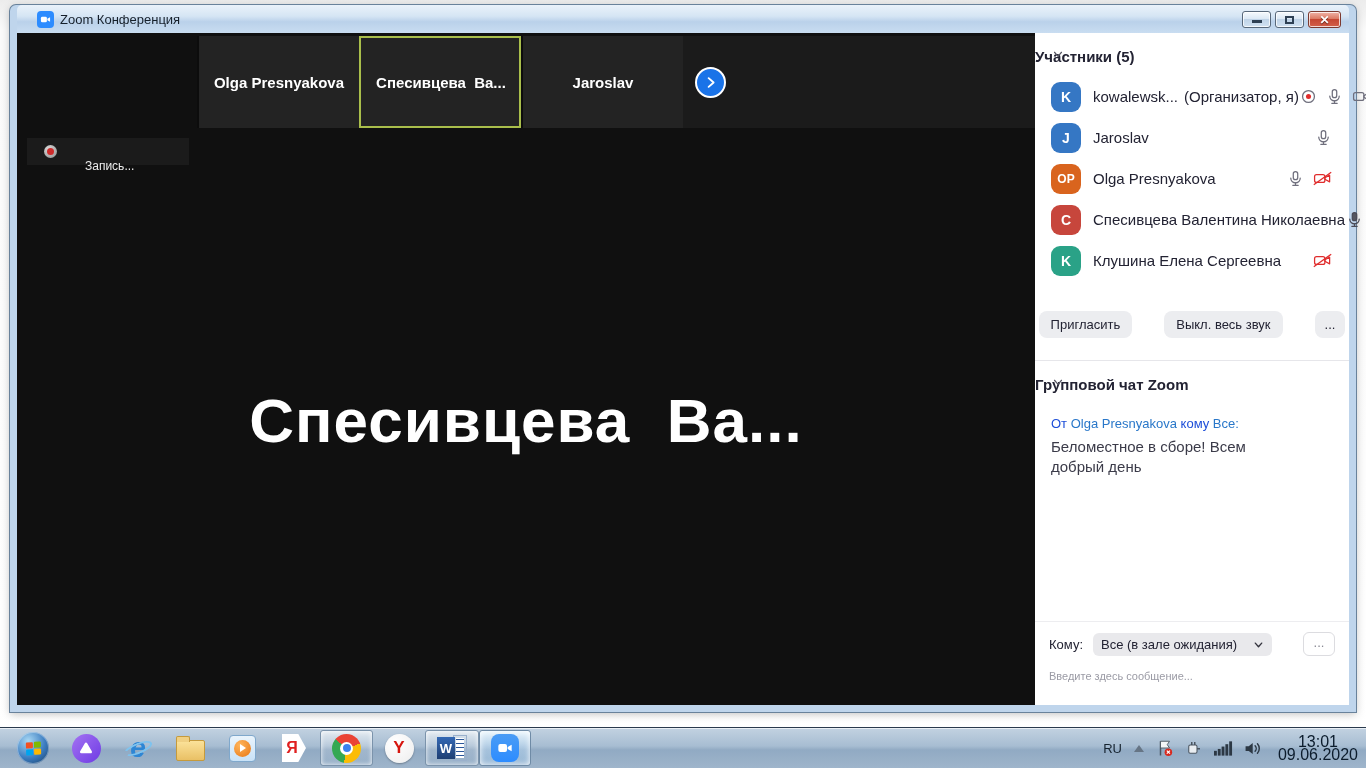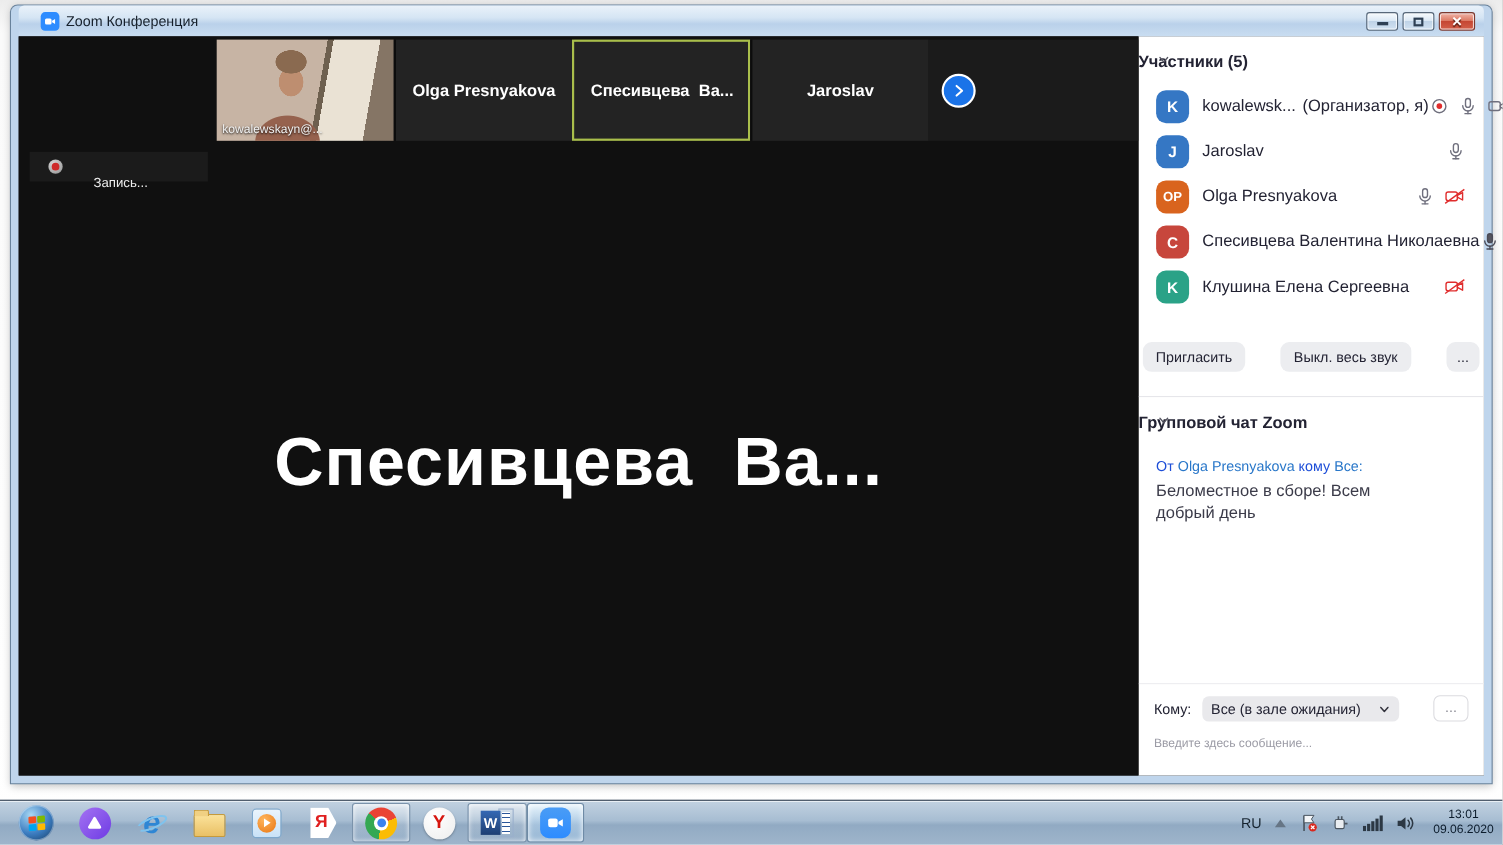--- a/index.html
+++ b/index.html
@@ -152,21 +152,21 @@
   .word-page { position:absolute; right:0; top:1px; width:14px; height:26px; background:#FFF;
     border:1px solid #9AB0CC;
     background-image:repeating-linear-gradient(#FFF 0 3px, #2B579A 3px 4px); background-clip:content-box; padding:2px; }
   .word-w { position:absolute; left:0; top:3px; width:18px; height:22px; background:linear-gradient(#3468B4,#1E3F73);
     color:#FFF; font-weight:bold; font-size:13px; display:flex; align-items:center; justify-content:center; }
   .zoomapp-icon { width:28px; height:28px; border-radius:8px; background:linear-gradient(#4A9CF5,#2D8CFF);
     display:flex; align-items:center; justify-content:center; }
 
   .tray { margin-left:auto; display:flex; align-items:center; gap:11px; padding-right:4px; height:100%; }
   .tray-lang { font-size:13px; color:#16232F; cursor:pointer; }
-  .tray-clock { text-align:center; font-size:11px; line-height:13px; color:#0C1C2C; cursor:pointer; padding:0 4px; }
+  .tray-clock { text-align:center; font-size:16px; line-height:13px; color:#0C1C2C; cursor:pointer; padding:0 4px; }
   .tray-ico { cursor:pointer; display:flex; align-items:center; }
 </style>
 </head>
 <body>
 
 <div class="desktop">
 
   <div class="zoom-window">
 
     <div class="titlebar">
@@ -191,23 +191,20 @@
           </span>
       </span>
     </div>
 
     <div class="win-body">
 
       <div class="main-area">
 
         <div class="video-strip">
           <div class="strip-spacer"></div>
-          <div class="tile self-video">
-            <span class="self-label">kowalewskayn@...</span>
-          </div>
           <div class="tile">
             <span class="tile-label">Olga Presnyakova</span>
           </div>
           <div class="tile active-speaker">
             <span class="tile-label">Спесивцева  Ва...</span>
           </div>
           <div class="tile">
             <span class="tile-label">Jaroslav</span>
           </div>
           <div class="strip-end">

